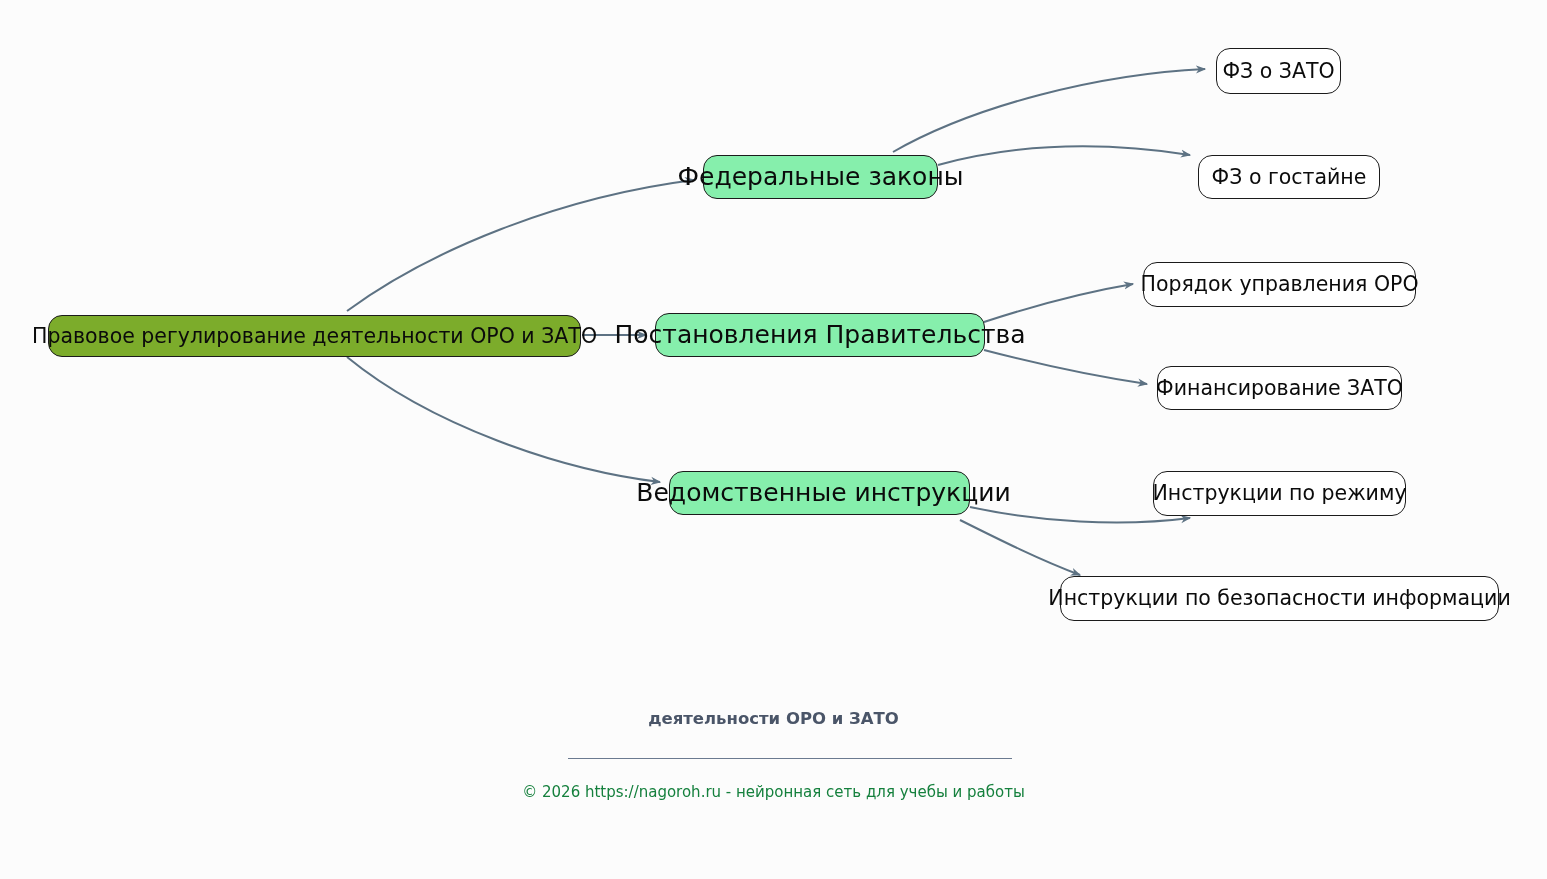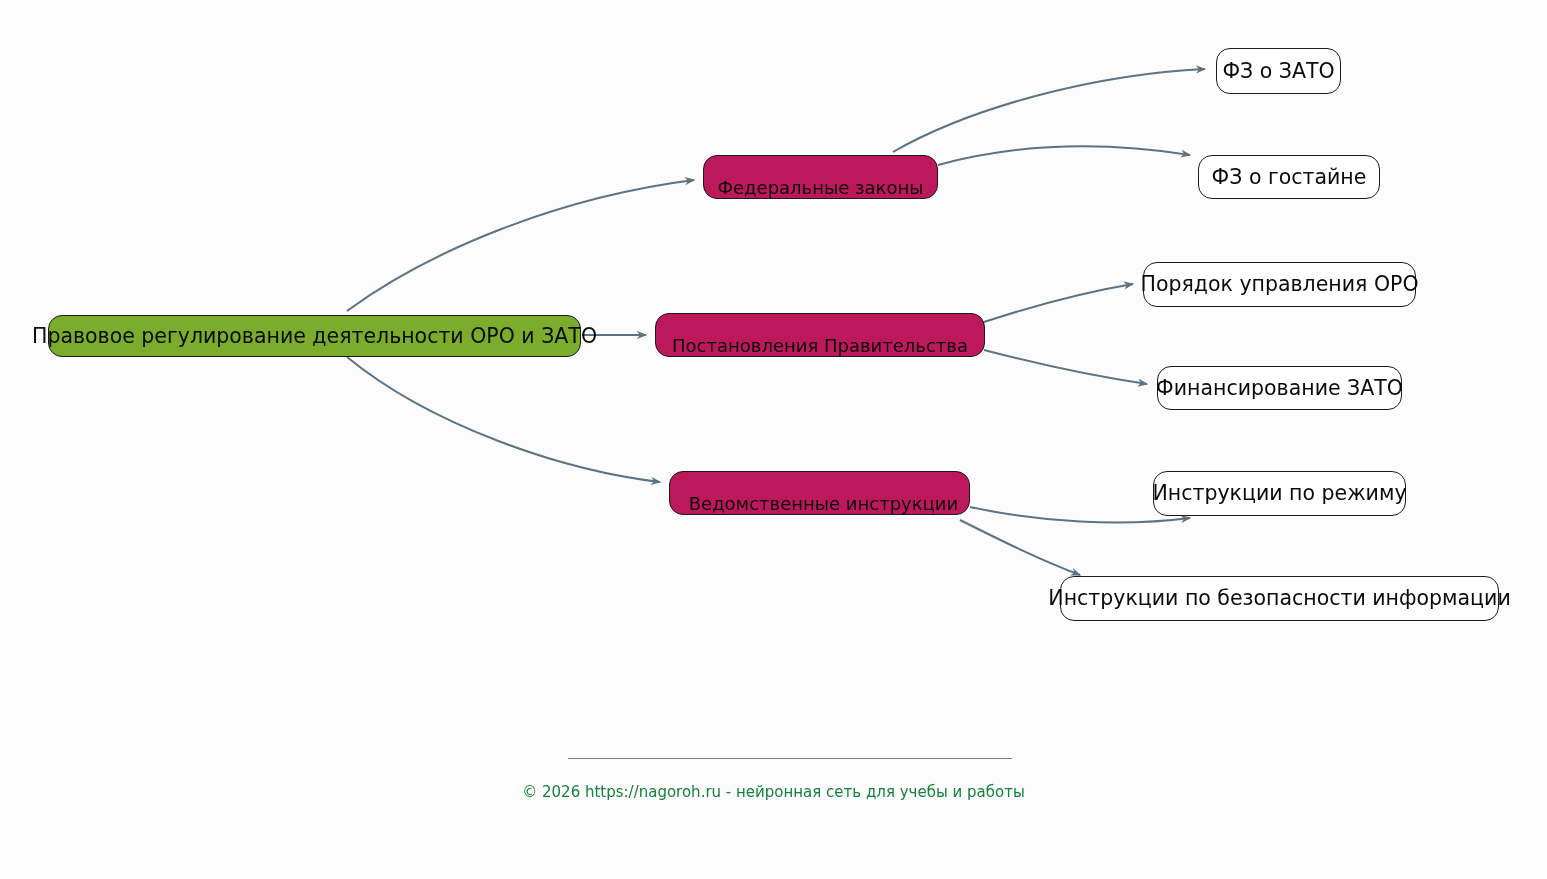--- a/index.html
+++ b/index.html
@@ -33,25 +33,24 @@
     line-height: 1.1;
   }
   .node-root {
     background: #7cac2b;
     border: 1.6px solid #1b1b1b;
     color: #0b0b0b;
     font-size: 20.5px;
     text-align: right;
   }
   .node-mid {
-    background: #be185d;
+    background: #86efac;
     border: 1.6px solid #1b1b1b;
     color: #0b0b0b;
-    font-size: 18px;
-    align-items: flex-end;
+    font-size: 25px;
   }
   .node-leaf {
     background: #ffffff;
     border: 1.6px solid #1b1b1b;
     color: #0b0b0b;
     font-size: 20.5px;
   }
   .caption {
     position: absolute;
     left: 0;
@@ -132,19 +131,20 @@
 
 <div class="node node-leaf" style="left:1153px; top:471px; width:253px; height:45px;">
   <span>Инструкции по режиму</span>
 </div>
 
 <div class="node node-leaf" style="left:1060px; top:576px; width:439px; height:45px;">
   <span>Инструкции по безопасности информации</span>
 </div>
 
 <div class="caption" style="top:709px;">
+  <div>деятельности ОРО и ЗАТО</div>
 </div>
 
 <div class="caption-rule" style="left:568px; top:758px; width:444px;"></div>
 
 <div class="footer" style="top:783px;">
   <span>© 2026 https://nagoroh.ru - нейронная сеть для учебы и работы</span>
 </div>
 
 </body></html>

